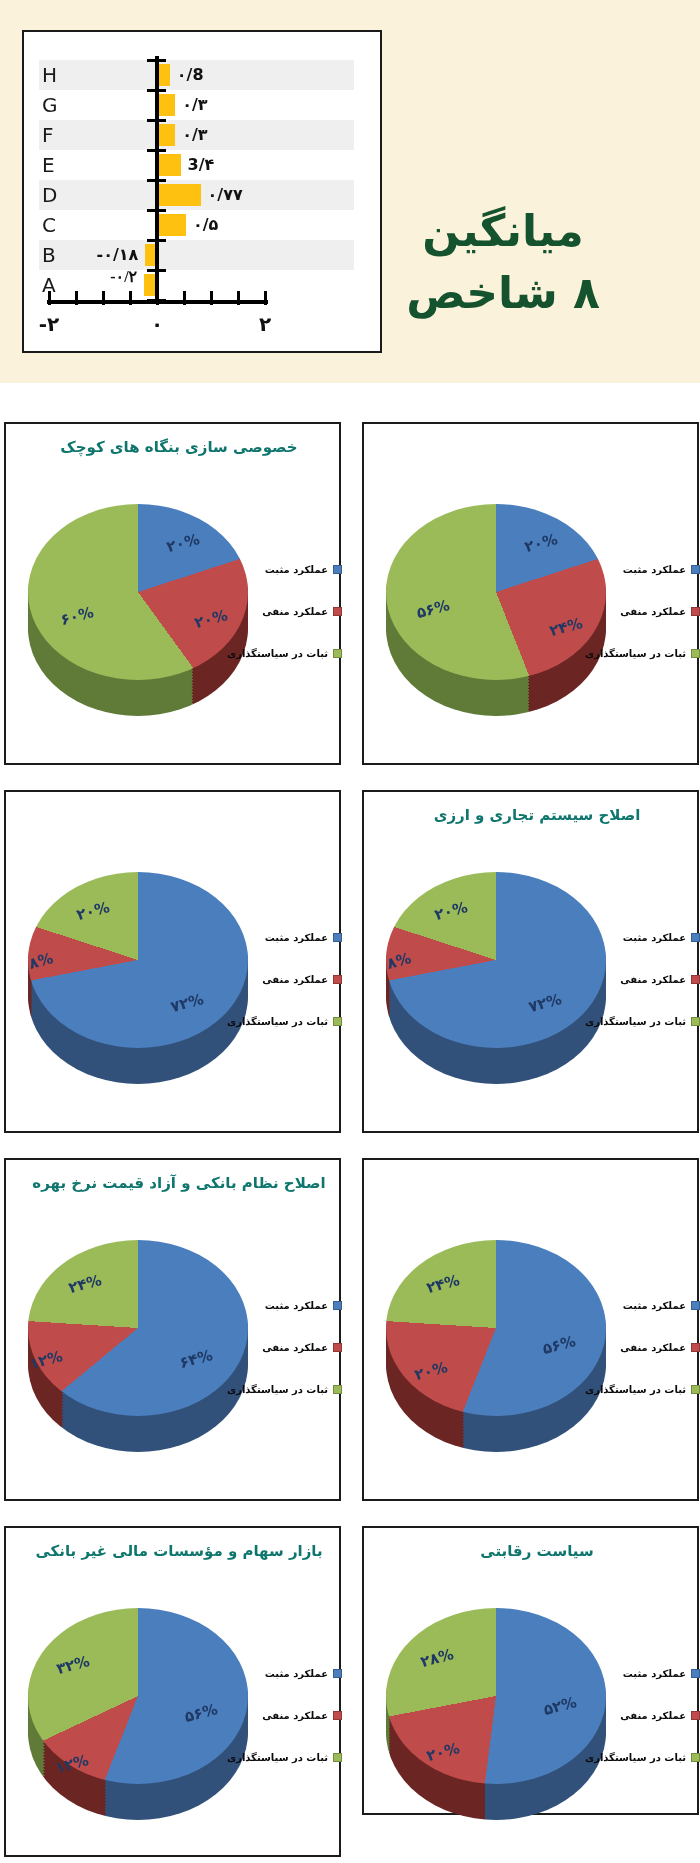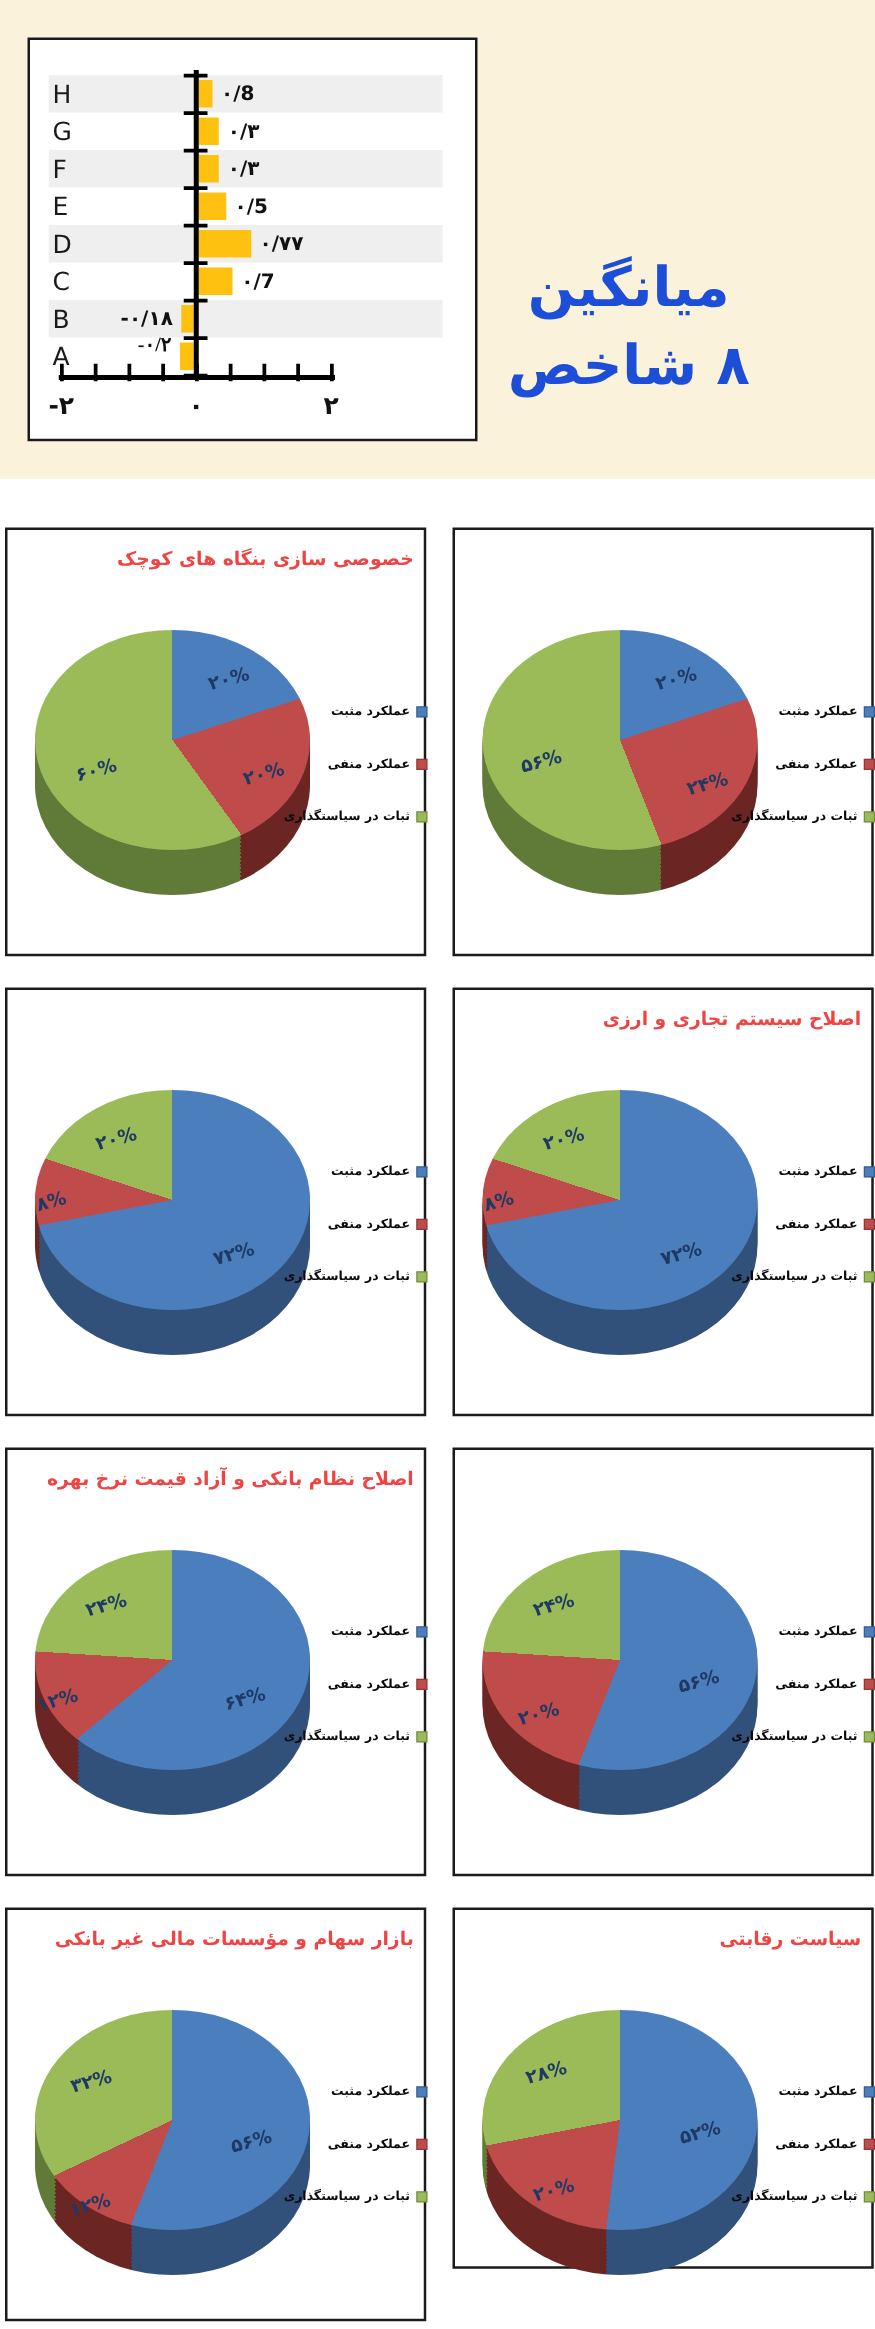--- a/index.html
+++ b/index.html
@@ -10,33 +10,33 @@
   }
   #header{position:absolute;left:0;top:0;width:700px;height:383px;background:#FBF2DC;}
   #bar-box{
     position:absolute;left:22px;top:30px;width:360px;height:323px;
     background:#ffffff;border:2px solid #1a1a1a;box-sizing:border-box;
   }
   #bar-plot{position:absolute;left:0;top:0;width:356px;height:319px;}
   #side-caption{
     position:absolute;left:398px;top:200px;width:210px;
     text-align:center;direction:rtl;
-    font-weight:bold;font-size:44px;line-height:1.42;color:#1d4ed8;
+    font-weight:bold;font-size:44px;line-height:1.42;color:#14532d;
   }
   .cat-label{font-size:20px;color:#1a1a1a;}
   .val-label{font-size:16px;font-weight:600;color:#111;direction:ltr;}
   .tick-label{font-size:20px;font-weight:600;color:#111;direction:ltr;text-align:center;}
   .pie-panel{
     position:absolute;width:337px;background:#ffffff;
     border:2px solid #1b1b1b;box-sizing:border-box;
   }
   .pie-title{
     position:absolute;top:13px;left:21px;right:8px;
-    text-align:right;direction:rtl;
-    font-size:15px;font-weight:bold;color:#ef4444;line-height:1.35;
+    text-align:center;direction:rtl;
+    font-size:15px;font-weight:bold;color:#0f766e;line-height:1.35;
   }
   .slice-label{
     position:absolute;width:70px;text-align:center;direction:ltr;
     font-size:15px;font-weight:bold;color:#1F3864;
     transform:rotate(-15deg);
   }
   .legend{position:absolute;left:246px;top:138px;width:90px;}
   .legend-item{display:flex;direction:rtl;align-items:center;height:14px;margin-bottom:28px;white-space:nowrap;}
   .legend-swatch{width:9px;height:9px;flex:0 0 9px;margin-left:5px;border:1px solid rgba(0,0,0,0.25);box-sizing:border-box;}
   .legend-label{font-size:10px;font-weight:bold;color:#0a0a0a;}
@@ -53,28 +53,28 @@
         <div class="val-label" style="position: absolute; left: 152.8px; top: 28px; width: 70px; height: 30px; line-height: 30px; text-align: left;">۰/8</div>
         <div class="cat-label" style="position: absolute; left: 18px; top: 58px; width: 26px; height: 30px; line-height: 30px;">G</div>
         <div style="position: absolute; left: 135px; top: 62px; width: 16.2px; height: 22px; background: rgb(254, 193, 16);"></div>
         <div class="val-label" style="position: absolute; left: 158.2px; top: 58px; width: 70px; height: 30px; line-height: 30px; text-align: left;">۰/۳</div>
         <div style="position: absolute; left: 15px; top: 88px; width: 315px; height: 30px; background: rgb(239, 239, 239);"></div>
         <div class="cat-label" style="position: absolute; left: 18px; top: 88px; width: 26px; height: 30px; line-height: 30px;">F</div>
         <div style="position: absolute; left: 135px; top: 92px; width: 16.2px; height: 22px; background: rgb(254, 193, 16);"></div>
         <div class="val-label" style="position: absolute; left: 158.2px; top: 88px; width: 70px; height: 30px; line-height: 30px; text-align: left;">۰/۳</div>
         <div class="cat-label" style="position: absolute; left: 18px; top: 118px; width: 26px; height: 30px; line-height: 30px;">E</div>
         <div style="position: absolute; left: 135px; top: 122px; width: 21.6px; height: 22px; background: rgb(254, 193, 16);"></div>
-        <div class="val-label" style="position: absolute; left: 163.6px; top: 118px; width: 70px; height: 30px; line-height: 30px; text-align: left;">۰/5</div>
+        <div class="val-label" style="position: absolute; left: 163.6px; top: 118px; width: 70px; height: 30px; line-height: 30px; text-align: left;">3/۴</div>
         <div style="position: absolute; left: 15px; top: 148px; width: 315px; height: 30px; background: rgb(239, 239, 239);"></div>
         <div class="cat-label" style="position: absolute; left: 18px; top: 148px; width: 26px; height: 30px; line-height: 30px;">D</div>
         <div style="position: absolute; left: 135px; top: 152px; width: 41.58px; height: 22px; background: rgb(254, 193, 16);"></div>
         <div class="val-label" style="position: absolute; left: 183.58px; top: 148px; width: 70px; height: 30px; line-height: 30px; text-align: left;">۰/۷۷</div>
         <div class="cat-label" style="position: absolute; left: 18px; top: 178px; width: 26px; height: 30px; line-height: 30px;">C</div>
         <div style="position: absolute; left: 135px; top: 182px; width: 27px; height: 22px; background: rgb(254, 193, 16);"></div>
-        <div class="val-label" style="position: absolute; left: 169px; top: 178px; width: 70px; height: 30px; line-height: 30px; text-align: left;">۰/7</div>
+        <div class="val-label" style="position: absolute; left: 169px; top: 178px; width: 70px; height: 30px; line-height: 30px; text-align: left;">۰/۵</div>
         <div style="position: absolute; left: 15px; top: 208px; width: 315px; height: 30px; background: rgb(239, 239, 239);"></div>
         <div class="cat-label" style="position: absolute; left: 18px; top: 208px; width: 26px; height: 30px; line-height: 30px;">B</div>
         <div style="position: absolute; left: 121.28px; top: 212px; width: 9.72px; height: 22px; background: rgb(254, 193, 16);"></div>
         <div class="val-label" style="position: absolute; left: 44.28px; top: 208px; width: 70px; height: 30px; line-height: 30px; text-align: right;">-۰/۱۸</div>
         <div class="cat-label" style="position: absolute; left: 18px; top: 238px; width: 26px; height: 30px; line-height: 30px;">A</div>
         <div style="position: absolute; left: 120.2px; top: 242px; width: 10.8px; height: 22px; background: rgb(254, 193, 16);"></div>
         <div class="val-label" style="position: absolute; left: 43.2px; top: 230px; width: 70px; height: 30px; line-height: 30px; text-align: right; font-family: Liberation Serif, serif;">-۰/۲</div>
         <div style="position: absolute; left: 131px; top: 24px; width: 4px; height: 246px; background: rgb(0, 0, 0);"></div>
         <div style="position: absolute; left: 123px; top: 27px; width: 19px; height: 3px; background: rgb(0, 0, 0);"></div>
         <div style="position: absolute; left: 123px; top: 57px; width: 19px; height: 3px; background: rgb(0, 0, 0);"></div>

